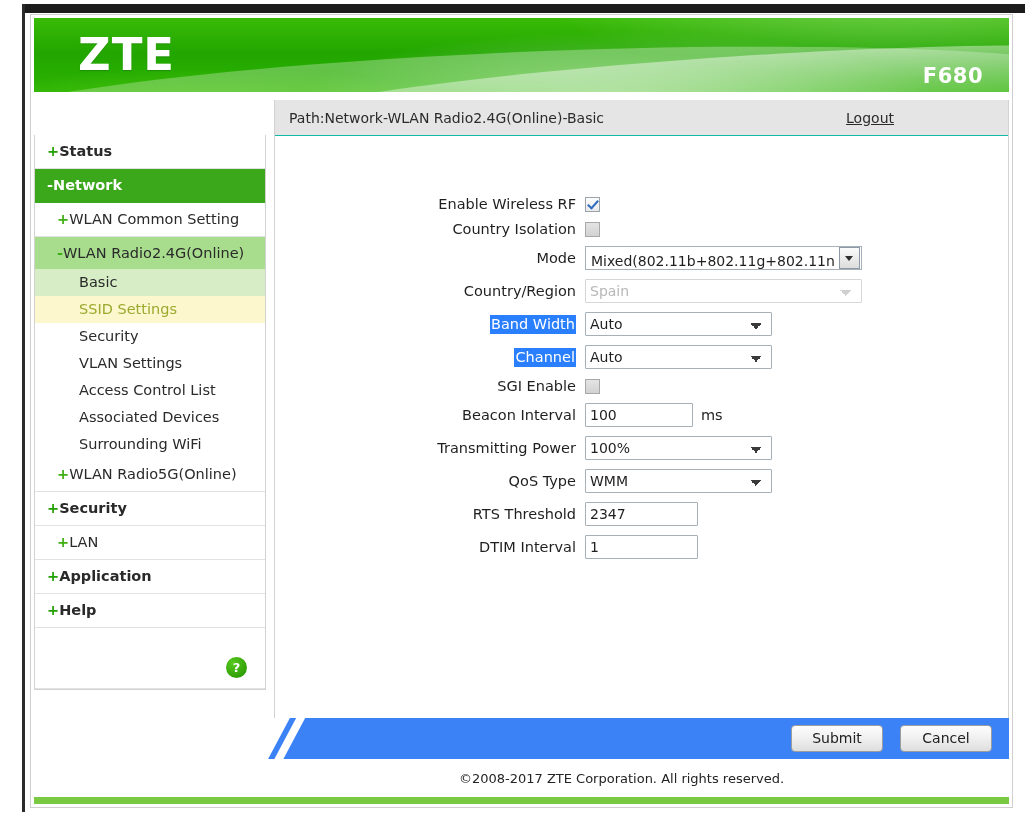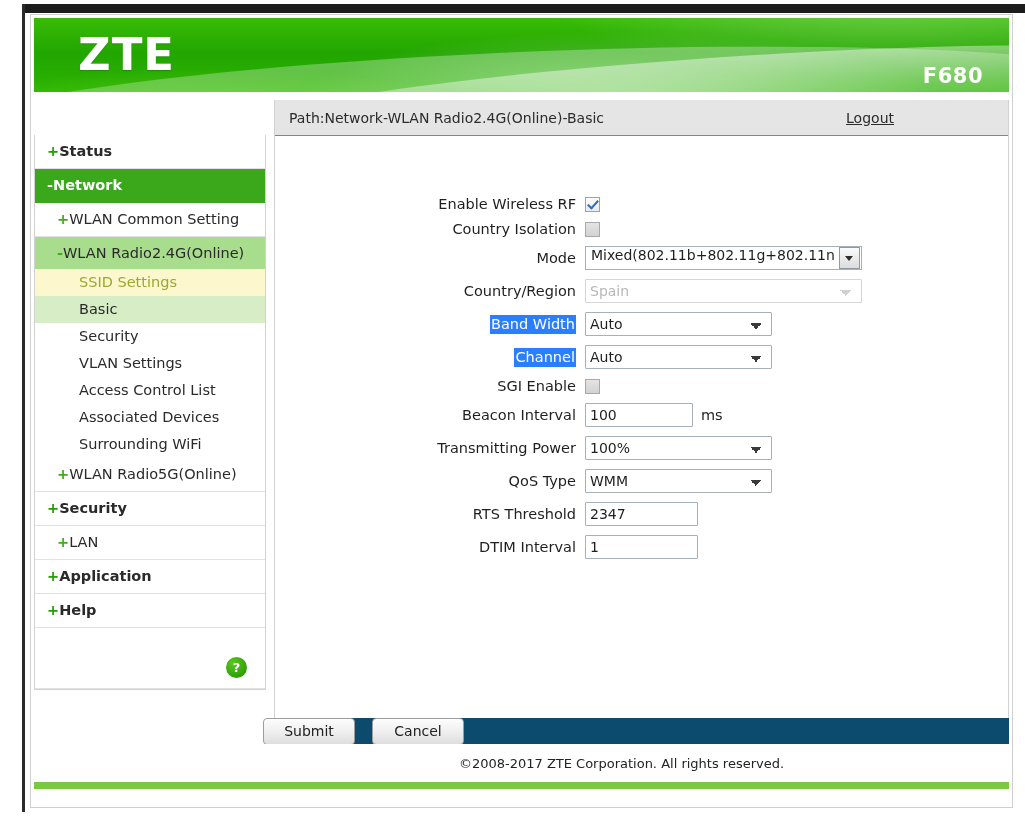--- a/index.html
+++ b/index.html
@@ -293,21 +293,21 @@
     background-repeat: no-repeat;
   }
   
   .mode-wrap {
     position: relative;
     width: 277px; height: 24px;
     border: 1px solid #a6b0b8;
     background: #ffffff;
     box-sizing: border-box;
     display: flex;
-    align-items: flex-start;
+    align-items: flex-end;
     overflow: hidden;
     cursor: pointer;
   }
   .mode-text {
     font-size: 14px;
     color: #1f1f1f;
     padding-left: 5px;
     white-space: nowrap;
     overflow: hidden;
     flex: 1;
@@ -340,26 +340,26 @@
   
   .footer-zone {
     position: absolute;
     left: 3px; right: 3px;
     bottom: 3px;
     height: 86px;
   }
   .action-band {
     position: relative;
     margin-left: 229px;
-    height: 26px;
-    background: #0c4a6e;
+    height: 41px;
+    background: #3b82f6;
     overflow: hidden;
     display: flex;
     align-items: center;
-    justify-content: flex-start;
+    justify-content: flex-end;
   }
   .action-band .cut-left {
     position: absolute;
     left: -30px; top: 0;
     width: 46px; height: 41px;
     background: #ffffff;
     transform: skewX(-28deg);
   }
   .action-band .slash {
     position: absolute;
@@ -432,25 +432,25 @@
         </div>
 
         <div class="nav-item nav-l2">
           <span class="pm">+</span><span>WLAN Common Setting</span>
         </div>
 
         <div class="nav-item nav-l2 open">
           <span class="pm">-</span><span>WLAN Radio2.4G(Online)</span>
         </div>
 
+        <div class="nav-item nav-l3 sel-green">
+          <span>Basic</span>
+        </div>
         <div class="nav-item nav-l3 sel-yellow">
           <span>SSID Settings</span>
-        </div>
-        <div class="nav-item nav-l3 sel-green">
-          <span>Basic</span>
         </div>
         <div class="nav-item nav-l3">
           <span>Security</span>
         </div>
         <div class="nav-item nav-l3">
           <span>VLAN Settings</span>
         </div>
         <div class="nav-item nav-l3">
           <span>Access Control List</span>
         </div>

